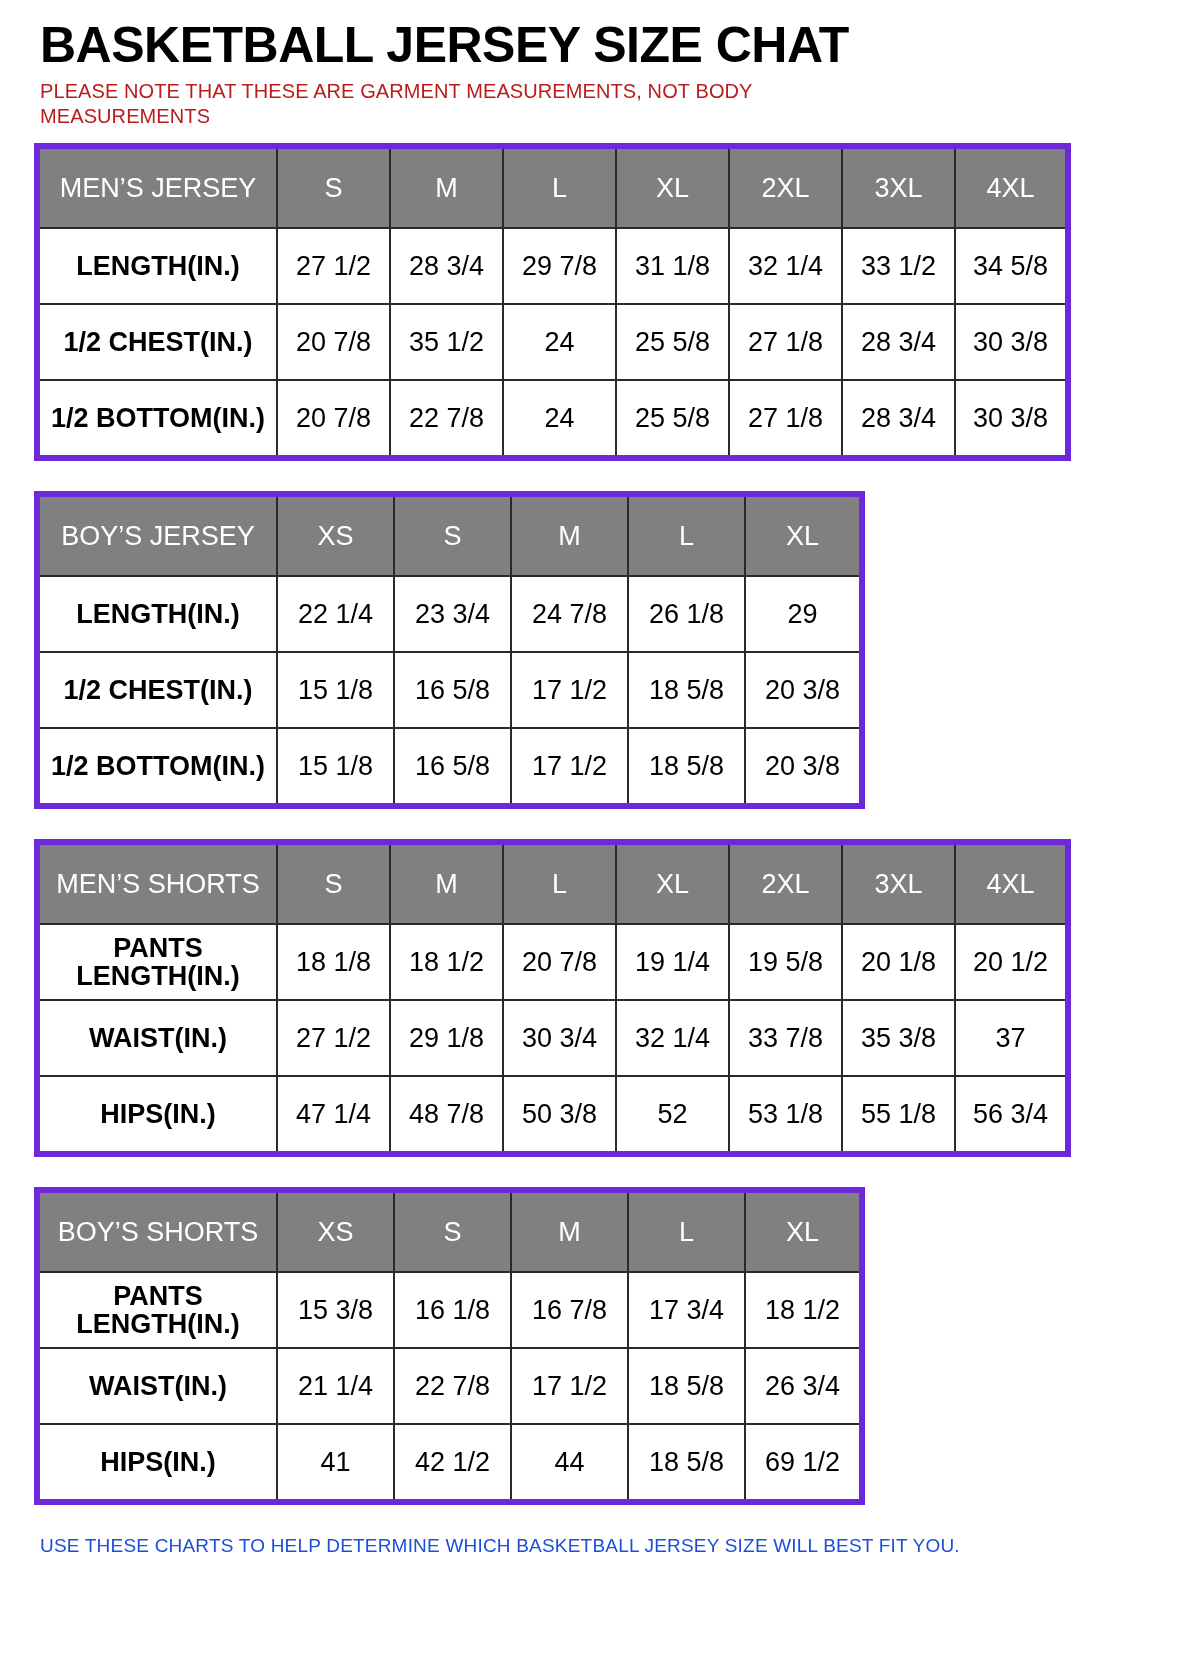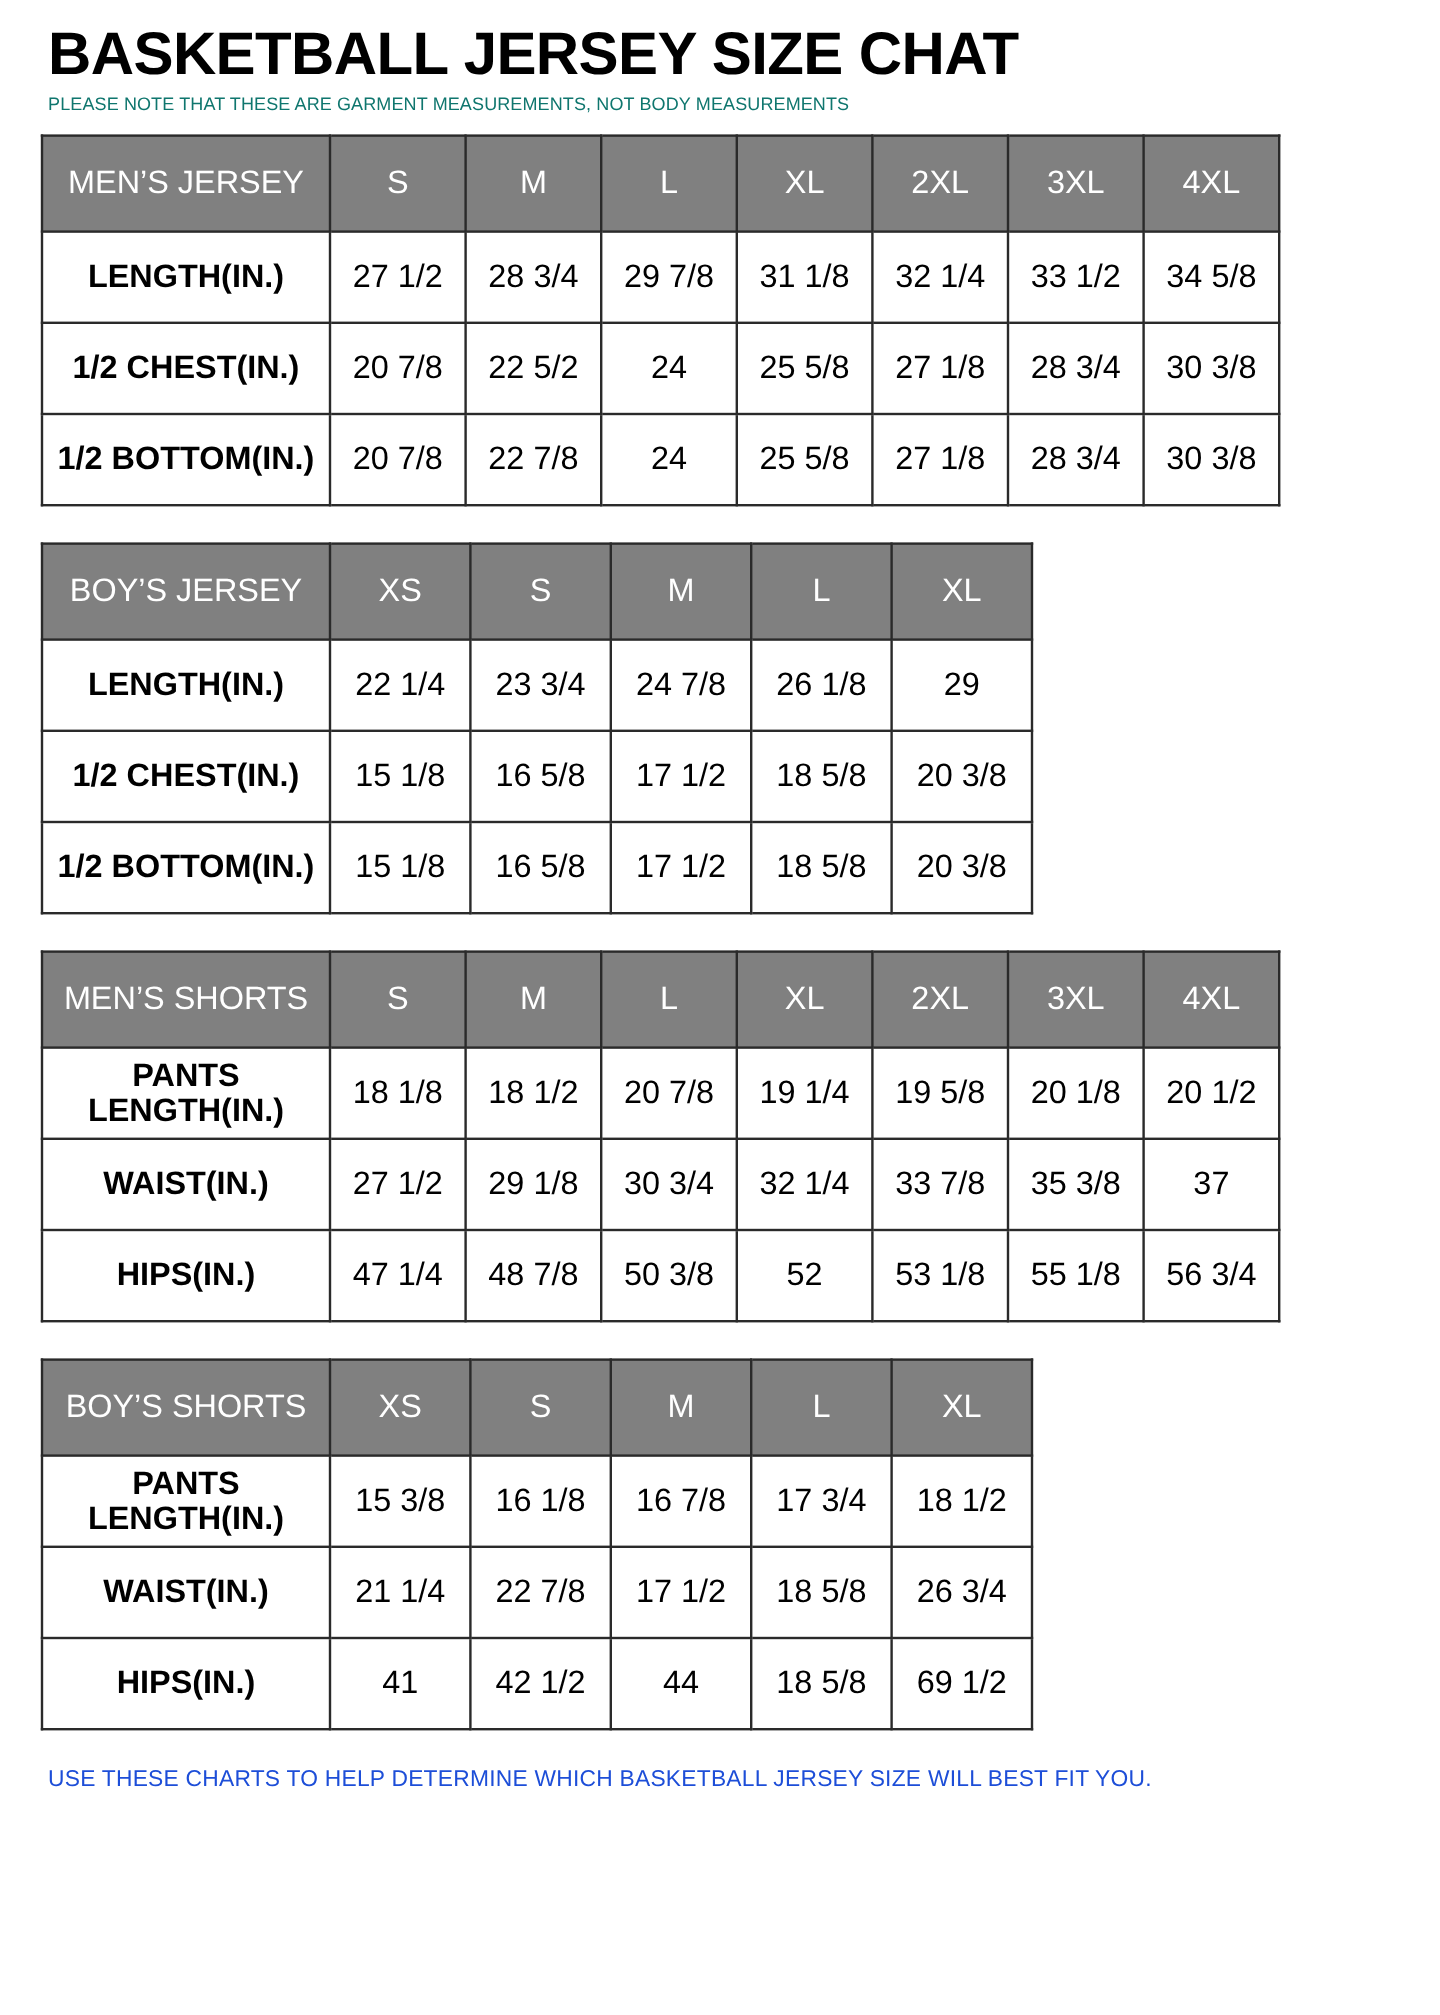--- a/index.html
+++ b/index.html
@@ -23,43 +23,43 @@
   }
   .title {
     font-size: 50px;
     font-weight: bold;
     letter-spacing: -0.5px;
     line-height: 1.1;
     margin: 0 0 6px 6px;
     white-space: nowrap;
   }
   .note {
-    color: #0f766e;
-    font-size: 15px;
+    color: #b91c1c;
+    font-size: 20px;
     line-height: 1.25;
     margin: 0 0 14px 6px;
     max-width: 830px;
     letter-spacing: 0.1px;
   }
   table.sizechart {
     border-collapse: collapse;
     margin-bottom: 30px;
     table-layout: fixed;
   }
   table.sizechart td, table.sizechart th {
     border: 2px solid #ffffff;
     outline: 1px solid #2a2a2a;
     outline-offset: -1px;
     text-align: center;
     vertical-align: middle;
     font-weight: normal;
   }
   
   table.sizechart {
-    border: 2px solid #6d28d9;
+    border: 6px solid #6d28d9;
   }
   table.sizechart td, table.sizechart th {
     border: 2px solid #2a2a2a;
     outline: none;
   }
   thead th {
     background: #808080;
     color: #ffffff;
     font-size: 27px;
     height: 78px;
@@ -136,21 +136,21 @@
             <td>28  3/4</td>
             <td>29  7/8</td>
             <td>31  1/8</td>
             <td>32  1/4</td>
             <td>33  1/2</td>
             <td>34  5/8</td>
           </tr>
           <tr>
             <td class="rowlabel">1/2  CHEST(IN.)</td>
             <td>20  7/8</td>
-            <td>22  5/2</td>
+            <td>35  1/2</td>
             <td>24</td>
             <td>25  5/8</td>
             <td>27  1/8</td>
             <td>28  3/4</td>
             <td>30  3/8</td>
           </tr>
           <tr>
             <td class="rowlabel">1/2  BOTTOM(IN.)</td>
             <td>20  7/8</td>
             <td>22  7/8</td>

